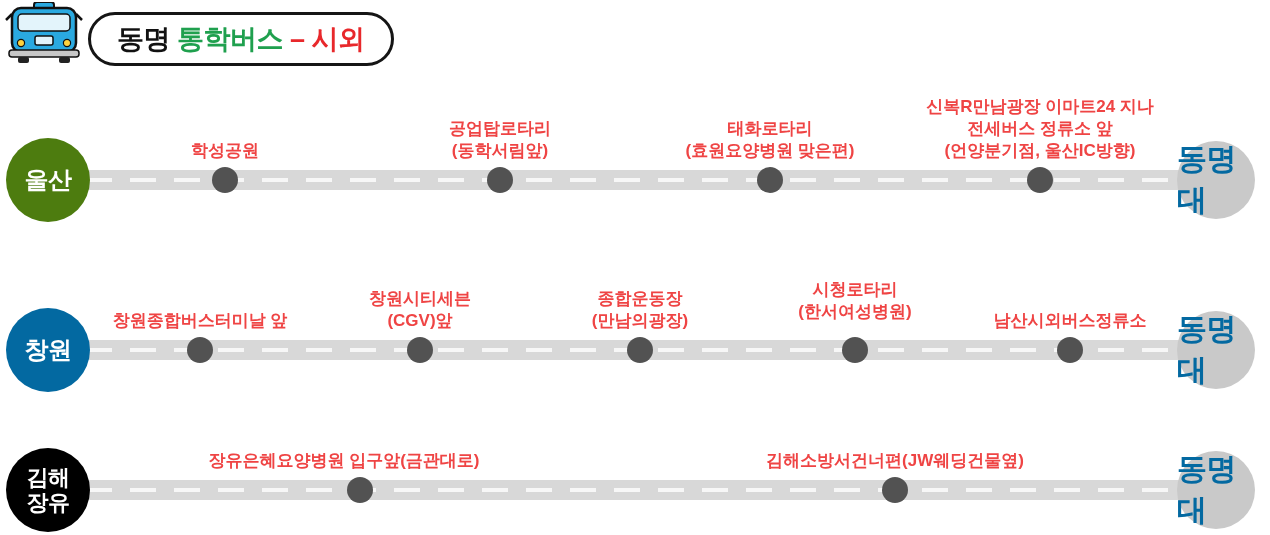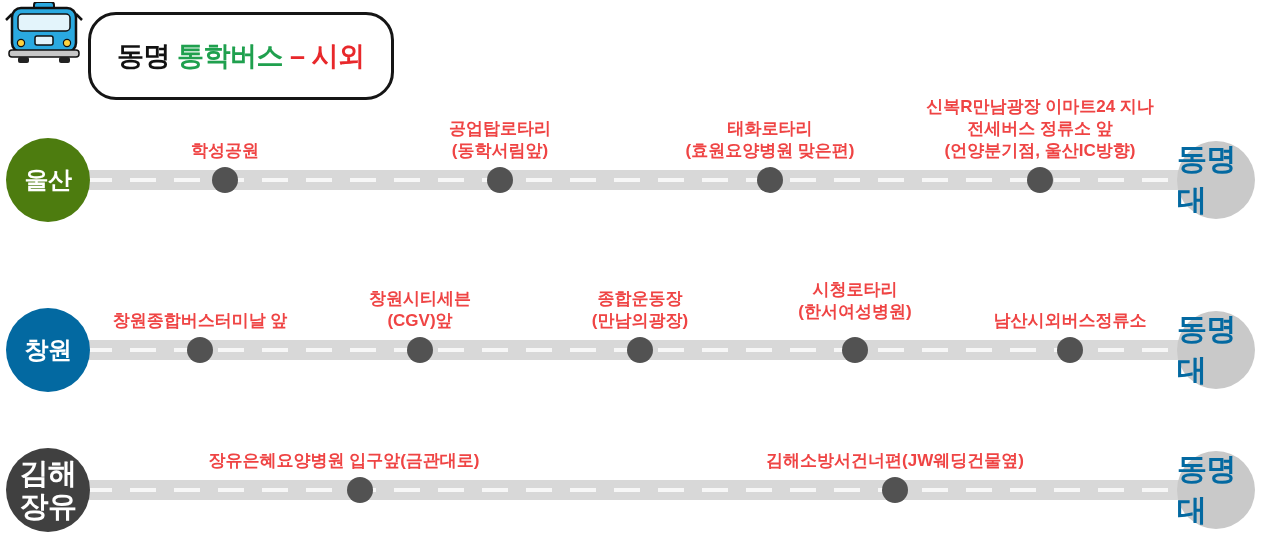--- a/index.html
+++ b/index.html
@@ -4,21 +4,21 @@
 <style>
   html,body{margin:0;padding:0;background:#ffffff;}
   .canvas{
     position:relative;width:1270px;height:535px;background:#ffffff;
     font-family:"Liberation Sans","DejaVu Sans",sans-serif;overflow:hidden;
   }
   
   .title-pill{
     position:absolute;left:88px;top:12px;
     border:3px solid #151515;border-radius:28px;
-    padding:23px 26px;font-size:27px;font-weight:700;color:#111;background:#fff;
+    padding:6px 26px;font-size:27px;font-weight:700;color:#111;background:#fff;
     letter-spacing:-0.5px;white-space:nowrap;
   }
   .bus-icon{position:absolute;left:4px;top:2px;}
   
   .road{position:absolute;height:20px;background:#d8d8d8;border-radius:10px;}
   .road .dashes{
     position:absolute;left:16px;right:16px;top:50%;height:4px;transform:translateY(-50%);
     background:repeating-linear-gradient(90deg,#f7f7f7 0 26px,rgba(0,0,0,0) 26px 44px);
   }
   
@@ -114,21 +114,21 @@
     <div class="stop-label" style="left:1070px;bottom:203px;">남산시외버스정류소</div>
     <div class="stop-dot" style="left:1057px;top:337px;"></div>
 
     <div class="terminal" style="left:1177px;top:311px;">동명대</div>
   </div>
 
   <div>
     <div class="road" style="left:70px;top:480px;width:1122px;">
         <div class="dashes"></div>
       </div>
-    <div class="badge" style="left: 6px; top: 448px; font-size: 29px; background-color: #404040;">김해
+    <div class="badge" style="left: 6px; top: 448px; font-size: 22px; background-color: #000000;">김해
 장유</div>
 
     <div class="stop-label" style="left:344px;bottom:63px;">장유은혜요양병원 입구앞(금관대로)</div>
     <div class="stop-dot" style="left:347px;top:477px;"></div>
 
     <div class="stop-label" style="left:895px;bottom:63px;">김해소방서건너편(JW웨딩건물옆)</div>
     <div class="stop-dot" style="left:882px;top:477px;"></div>
 
     <div class="terminal" style="left:1177px;top:451px;">동명대</div>
   </div>

